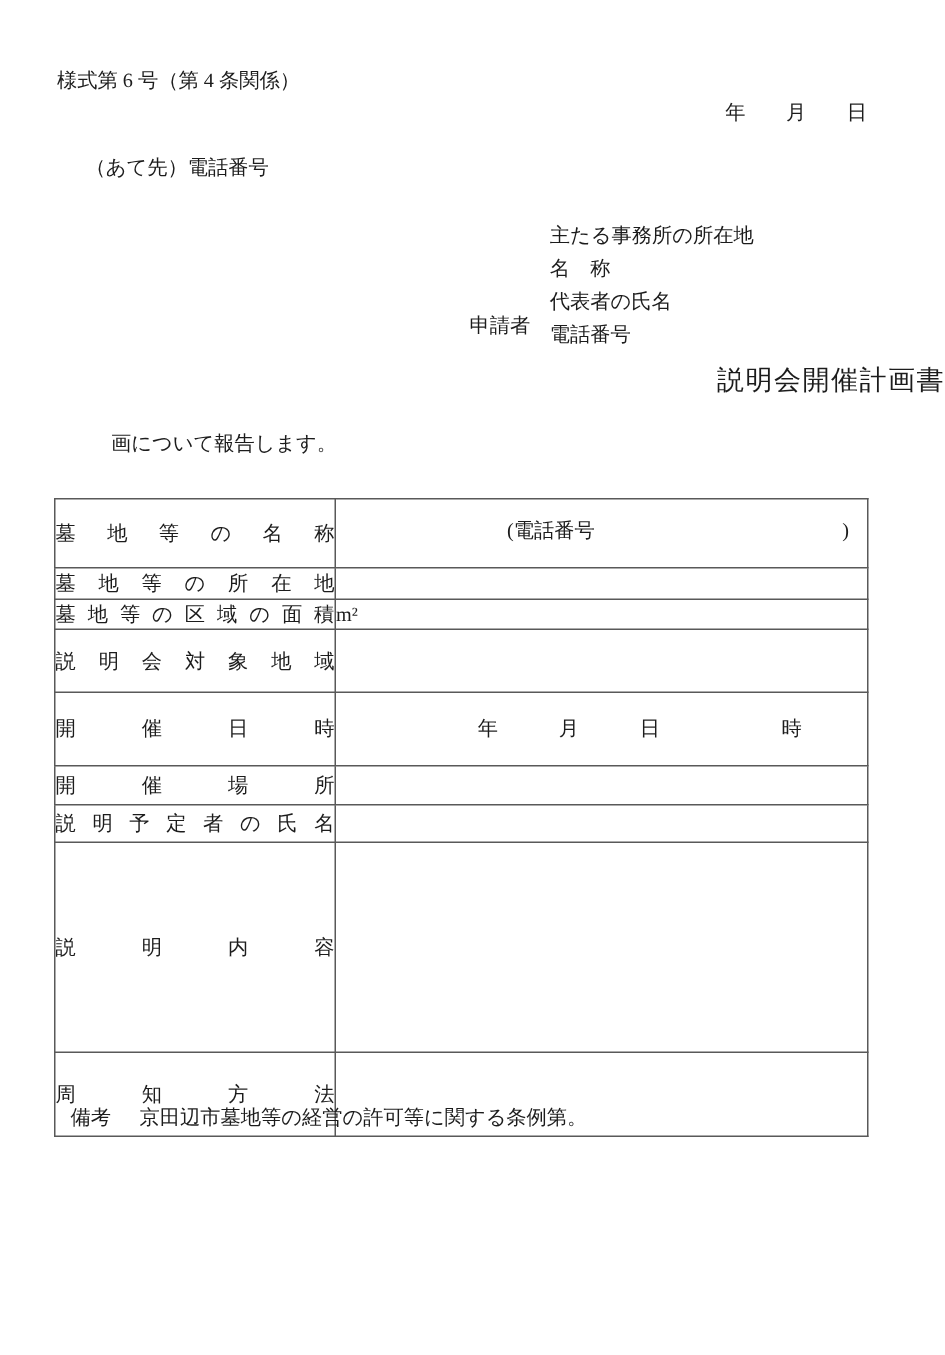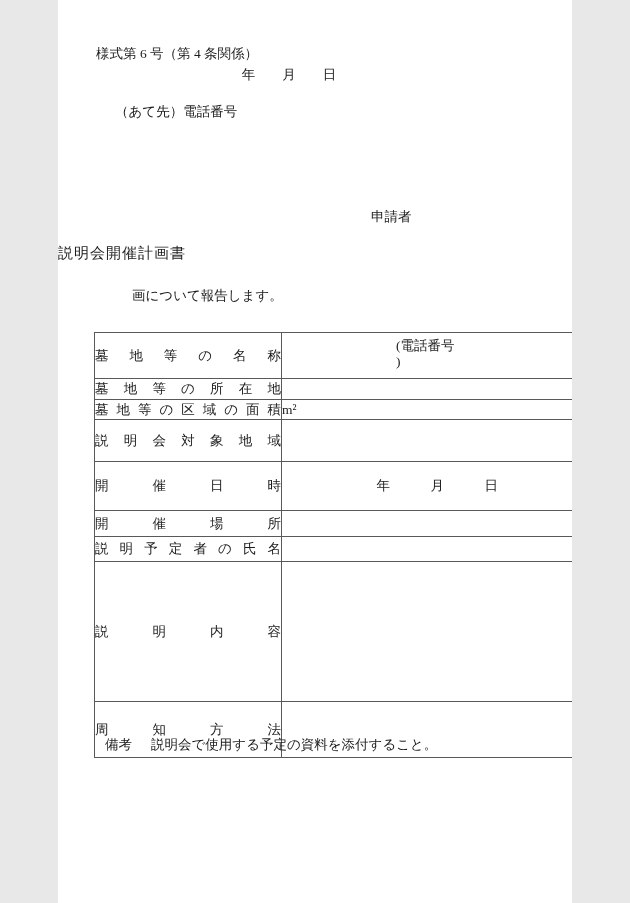--- a/index.html
+++ b/index.html
@@ -1,74 +1,80 @@
 <!DOCTYPE html>
 <html><head>
 <meta charset="utf-8">
 <style>
   html, body { margin: 0; padding: 0; background: #e8e8e8; }
   .page {
     position: relative;
-    width: 514px;
+    width: 630px;
     height: 903px;
     margin: 0 auto;
     background: #ffffff;
     font-family: "Liberation Serif", "DejaVu Serif", serif;
     color: #1c1c1c;
     font-size: 13.5px;
     line-height: 16px;
     overflow: hidden;
   }
   .abs { position: absolute; }
 
   .form-number { left: 38px; top: 46px; }
-  .date-line   { left: 0; right: 52px; top: 67px; text-align: center; }
+  .date-line   { left: 0; right: 52px; top: 67px; text-align: right; }
   .addressee   { left: 57px; top: 104px; }
 
   .applicant   { left: 313px; top: 146px; display: flex; }
   .applicant-label { margin-top: 60px; margin-right: 13px; line-height: 22px; }
   .applicant-lines div { line-height: 22px; height: 22px; }
 
-  .doc-title { left: 0; right: 0; top: 245px; text-align: left;
-               font-size: 15px; letter-spacing: 1px; font-weight: normal; margin: 0; }
+  .doc-title { left: 0; right: 0; top: 245px; text-align: right;
+               font-size: 18px; letter-spacing: 1px; font-weight: normal; margin: 0; }
 
   .intro { left: 38px; top: 285px; width: 540px; line-height: 22px; }
   .intro-line-1 { display: block; text-align: justify; text-align-last: justify; }
   .intro-line-2 { display: block; padding-left: 36px; }
 
   table.plan-table { position: absolute; left: 36px; top: 332px; width: 542px;
                      border-collapse: collapse; table-layout: fixed; }
   table.plan-table td { border: 1px solid #595959; padding: 0; vertical-align: middle;
                         font-size: 13.5px; overflow: hidden; }
   td.label-cell { padding: 0 9px; }
   .char-justify { display: flex; justify-content: space-between; }
 
   td.phone-cell { vertical-align: bottom; }
   .phone-line { display: flex; justify-content: space-between;
-                padding: 0 12px 3px 114px; flex-direction: column; }
+                padding: 0 12px 3px 114px; }
 
   td.area-cell { text-align: left; padding-right: 14px; }
   td.datetime-cell { white-space: pre; padding-left: 7px; }
 
   .remark { left: 47px; top: 737px; }
   .remark-label { margin-right: 19px; text-align: right; }
 </style>
 </head>
 <body>
 
 <div class="page">
 
   <div class="abs form-number">様式第 6 号（第 4 条関係）</div>
 
   <div class="abs date-line">年　　月　　日</div>
 
   <div class="abs addressee">（あて先）電話番号</div>
 
   <div class="abs applicant">
     <div class="applicant-label">申請者</div>
+    <div class="applicant-lines">
+      <div>主たる事務所の所在地</div>
+      <div>名　称</div>
+      <div>代表者の氏名</div>
+      <div>電話番号</div>
+    </div>
   </div>
 
   <h1 class="abs doc-title">説明会開催計画書</h1>
 
   <div class="abs intro">
     <span class="intro-line-2">画について報告します。</span>
   </div>
 
   <table class="plan-table">
     <colgroup>
@@ -198,16 +204,16 @@
               <span>方</span>
               <span>法</span>
             </div>
       </td>
       <td></td>
     </tr>
   </tbody>
     </table>
 
   <div class="abs remark">
-    <span class="remark-label">備考</span><span>説明会で使用する予定の資料を添付すること。</span>
+    <span class="remark-label">備考</span><span>京田辺市墓地等の経営の許可等に関する条例第。</span>
   </div>
 
 </div>
 
 </body></html>

